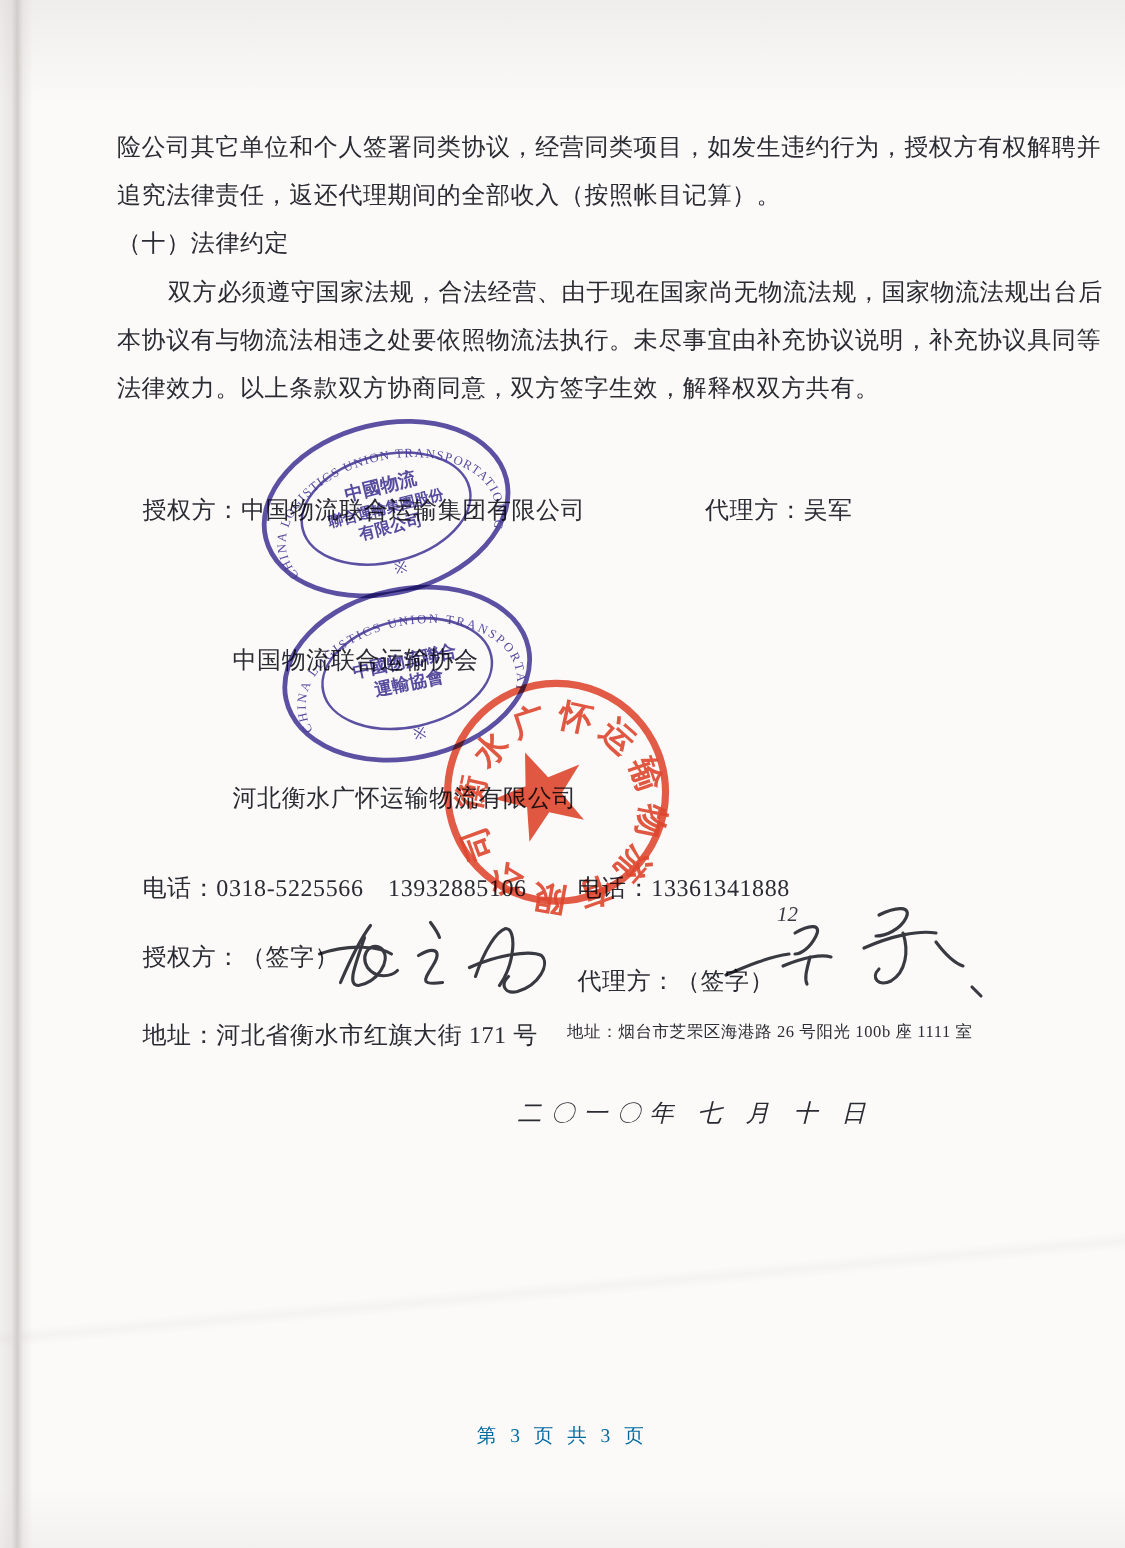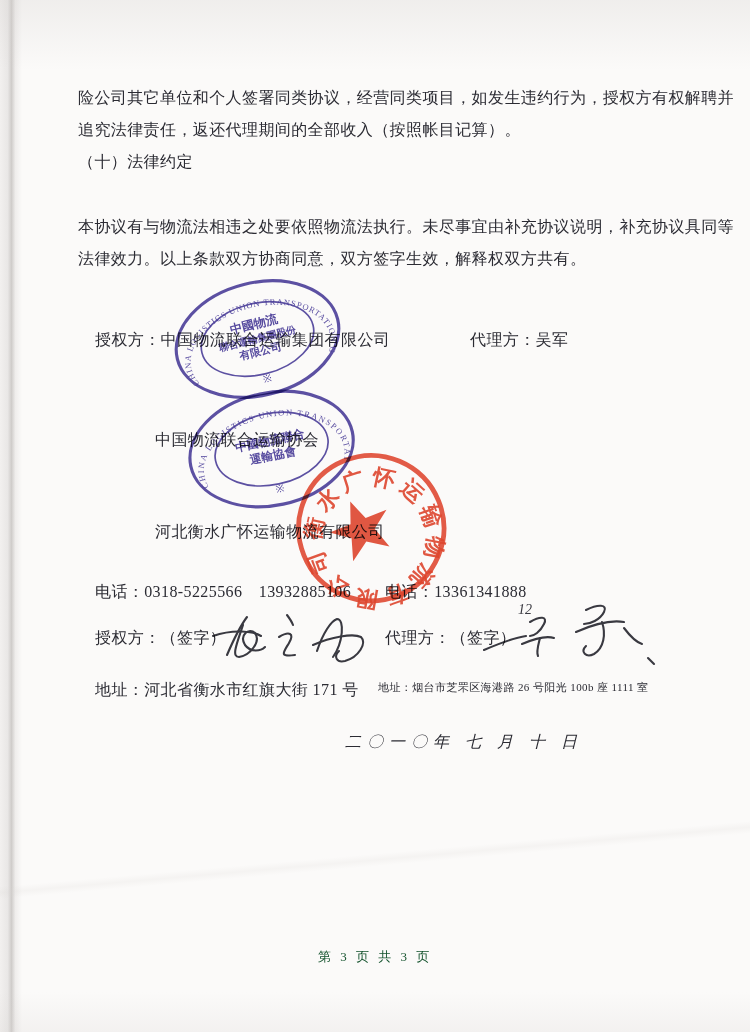--- a/index.html
+++ b/index.html
@@ -25,50 +25,51 @@
     background:linear-gradient(0deg,rgba(214,210,207,.22),rgba(251,250,249,0));
   }
   .crease{
     position:absolute;left:0;top:815px;width:750px;height:90px;
     background:linear-gradient(175deg,rgba(251,250,249,0) 46%,rgba(216,212,209,.18) 50%,rgba(251,250,249,0) 54%);
   }
   .line{position:absolute;white-space:nowrap;font-size:16px;letter-spacing:.4px;}
   .body-line{left:78px;}
   .indent{left:112px;}
   .date-line{letter-spacing:6px;font-style:italic;}
-  .footer-line{font-size:13px;letter-spacing:3px;color:#14532d;}
+  .footer-line{font-size:13px;letter-spacing:3px;color:#0369a1;}
   .stamp{position:absolute;mix-blend-mode:multiply;}
   .sig{position:absolute;mix-blend-mode:multiply;}
   svg text{font-family:"Liberation Serif","DejaVu Serif",serif;}
 </style>
 </head>
 <body>
 
 <div class="page">
 
   <div class="scan-edge-left"></div>
   <div class="scan-shade-top"></div>
   <div class="scan-shade-bottom"></div>
   <div class="crease"></div>
 
   <div class="line body-line" style="top:120px">追究法律责任，返还代理期间的全部收入（按照帐目记算）。</div>
   <div class="line body-line" style="top:88px">险公司其它单位和个人签署同类协议，经营同类项目，如发生违约行为，授权方有权解聘并</div>
   <div class="line body-line" style="top:152px">（十）法律约定</div>
+  <div class="line indent" style="top:185px">双方必须遵守国家法规，合法经营、由于现在国家尚无物流法规，国家物流法规出台后</div>
   <div class="line body-line" style="top:217px">本协议有与物流法相违之处要依照物流法执行。未尽事宜由补充协议说明，补充协议具同等</div>
   <div class="line body-line" style="top:249px">法律效力。以上条款双方协商同意，双方签字生效，解释权双方共有。</div>
 
   <div class="line" style="top:330px;left:95px">授权方：中国物流联合运输集团有限公司</div>
   <div class="line" style="top:330px;left:470px">代理方：吴军</div>
   <div class="line" style="top:430px;left:155px">中国物流联合运输协会</div>
   <div class="line" style="top:522px;left:155px">河北衡水广怀运输物流有限公司</div>
 
   <div class="line" style="top:582px;left:95px">电话：0318-5225566　13932885106</div>
   <div class="line" style="top:582px;left:385px">电话：13361341888</div>
   <div class="line" style="top:628px;left:95px">授权方：（签字）</div>
-  <div class="line" style="top:628px;left:385px">代理方：（签字）</div>
+  <div class="line" style="top:644px;left:385px">代理方：（签字）</div>
   <div class="line" style="top:680px;left:95px">地址：河北省衡水市红旗大街 171 号</div>
   <div class="line" style="top:680px;left:378px;font-size:11px">地址：烟台市芝罘区海港路 26 号阳光 100b 座 1111 室</div>
   <div class="line date-line" style="top:732px;left:345px">二〇一〇年 七 月 十 日</div>
 
   <div class="line footer-line" style="top:948px;left:0;width:750px;text-align:center;white-space:nowrap">第 3 页 共 3 页</div>
 
   <div class="stamp" style="left:168px;top:278px;transform:rotate(-14deg)">
     <svg width="180" height="122" viewBox="0 0 190 130">
       <defs>
         <path id="gs-ring" d="M 24,96 A 76,48 0 1 1 166,96"></path>

